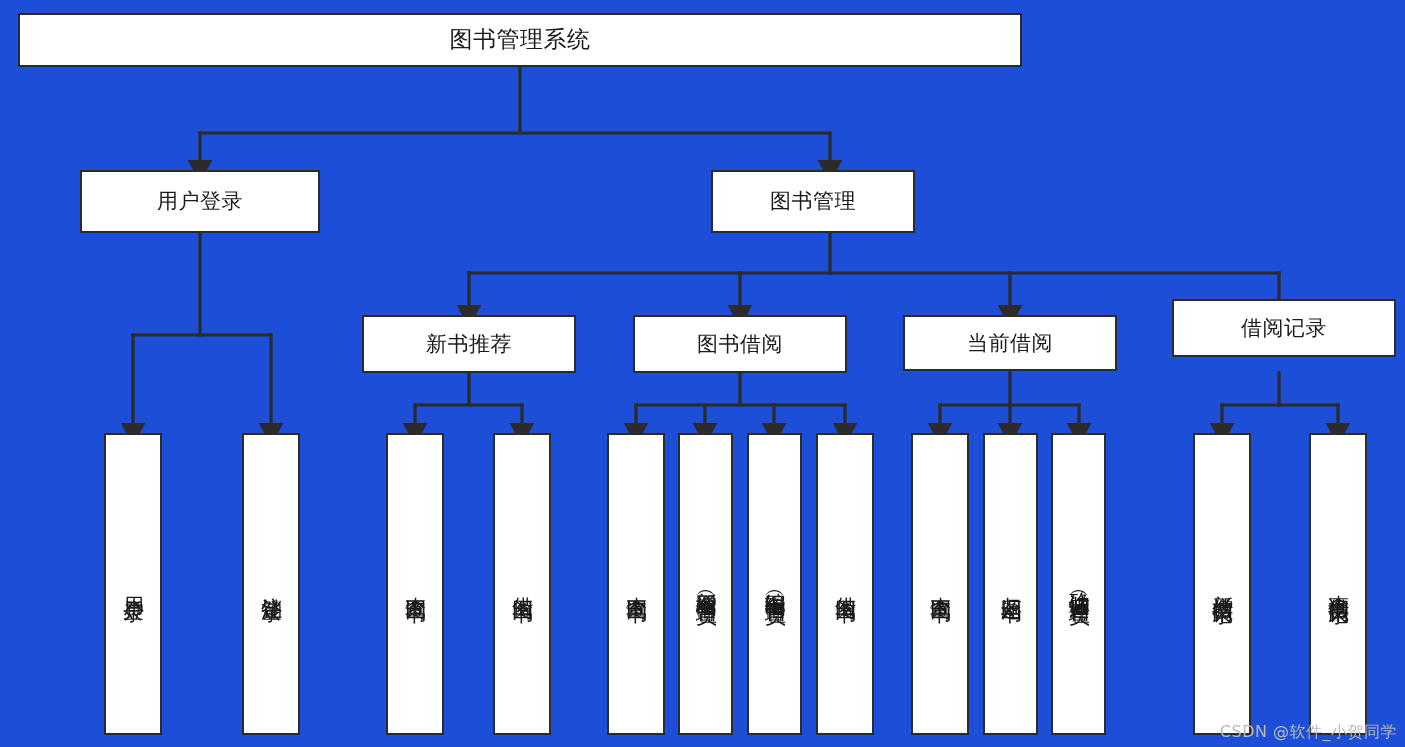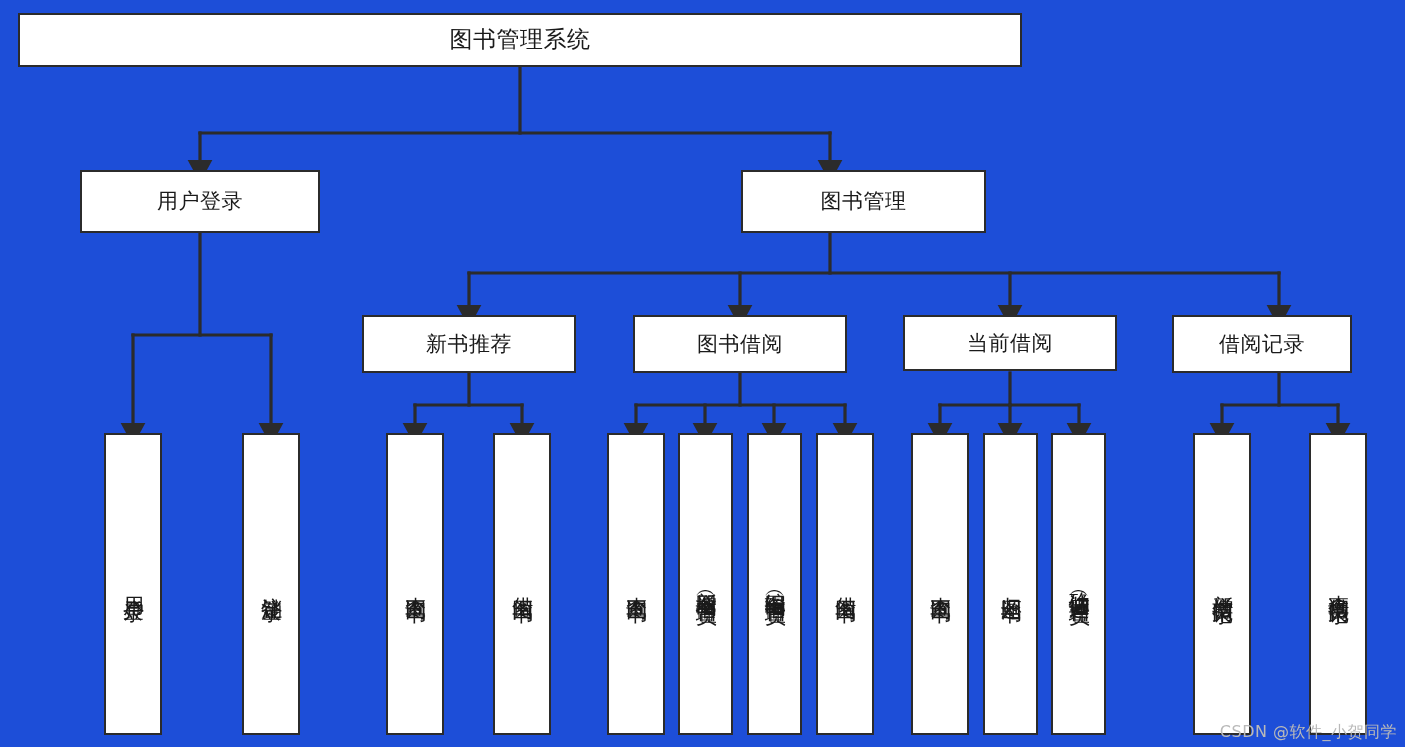--- a/index.html
+++ b/index.html
@@ -129,34 +129,34 @@
     </g>
   </svg>
 
   <div class="node root" style="left:18px; top:13px; width:1004px; height:54px;">
     <span class="node-label">图书管理系统</span>
   </div>
 
   <div class="node level1" style="left:80px; top:170px; width:240px; height:63px;">
     <span class="node-label">用户登录</span>
   </div>
-  <div class="node level1" style="left:711px; top:170px; width:245px; height:63px;margin-left:30px;">
+  <div class="node level1" style="left:711px; top:170px; width:204px; height:63px;">
     <span class="node-label">图书管理</span>
   </div>
 
   <div class="node level2" style="left:362px; top:315px; width:214px; height:58px;">
     <span class="node-label">新书推荐</span>
   </div>
   <div class="node level2" style="left:633px; top:315px; width:214px; height:58px;">
     <span class="node-label">图书借阅</span>
   </div>
   <div class="node level2" style="left:903px; top:315px; width:214px; height:56px;">
     <span class="node-label">当前借阅</span>
   </div>
-  <div class="node level2" style="left:1172px; top:315px; width:180px; height:58px;align-items:center;">
+  <div class="node level2" style="left:1172px; top:299px; width:224px; height:58px;align-items:center;">
     <span class="node-label">借阅记录</span>
   </div>
 
   <div class="node leaf" style="left:104px; top:433px; width:58px; height:302px;">
     <span class="node-label">用户登录</span>
   </div>
   <div class="node leaf" style="left:242px; top:433px; width:58px; height:302px;">
     <span class="node-label">注销登录</span>
   </div>
 

